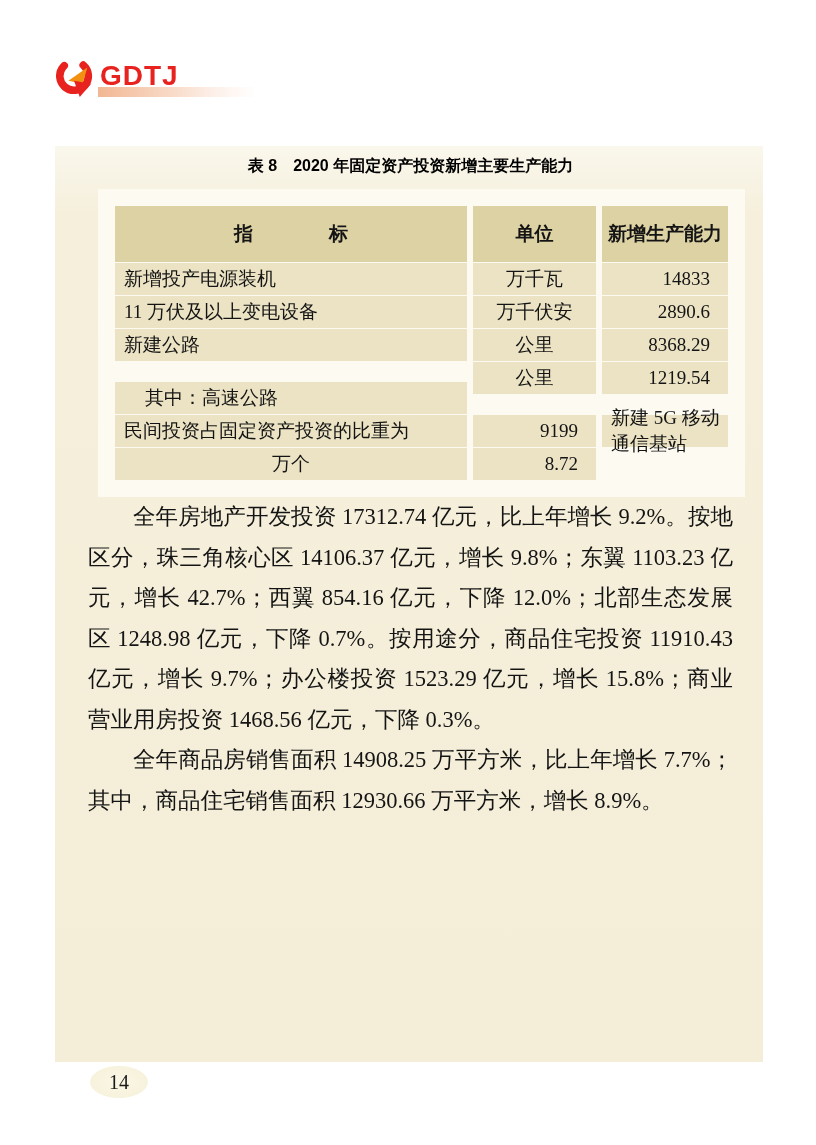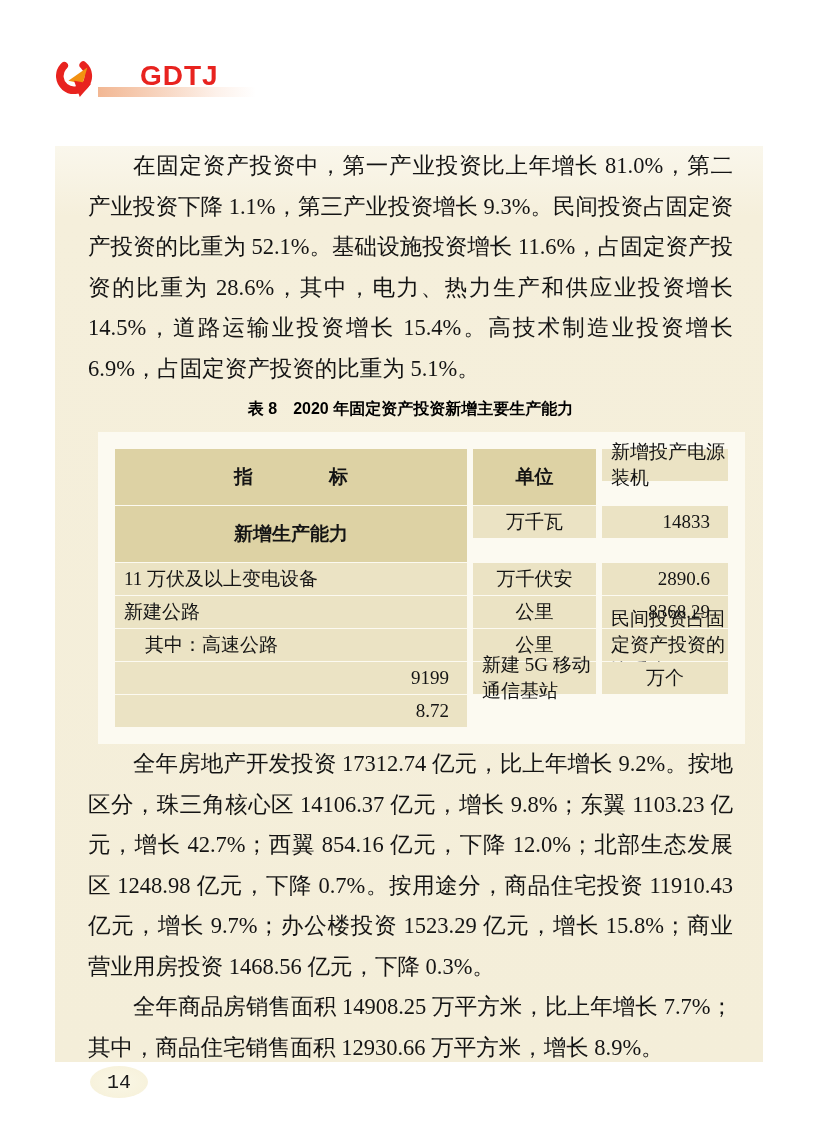--- a/index.html
+++ b/index.html
@@ -15,21 +15,21 @@
   .logo-row{
     position:absolute;left:56px;top:54px;
     display:flex;align-items:flex-start;
   }
   .logo-icon{width:38px;height:46px;margin-right:6px;}
   .logo-text-block{position:relative;margin-top:8px;}
   .logo-text{
     position:relative;z-index:2;
     font-family:"Liberation Sans","DejaVu Sans",sans-serif;
     font-weight:bold;font-size:28px;line-height:28px;
-    color:#e8231f;letter-spacing:1px;margin-left:40px;
+    color:#e8231f;letter-spacing:1px;
   }
   .logo-bar{
     position:absolute;z-index:1;left:-2px;top:25px;
     width:158px;height:10px;
     background:linear-gradient(to right,#f2b793 0%,#f8d9c6 45%,#fdf1ea 75%,rgba(255,255,255,0) 100%);
   }
 
   
   .content-panel{
     position:absolute;left:55px;top:146px;
@@ -75,36 +75,36 @@
   .cell.head{
     background:#ddd2a4;
     height:56px;
     font-family:"Liberation Sans","DejaVu Sans",sans-serif;
     font-weight:bold;
     justify-content:center;
     padding:0;
   }
   .cell.c0{justify-content:flex-start;padding-left:9px;}
   .cell.c0.head{justify-content:center;padding-left:0;}
-  .cell.c0.indent{padding-left:30px;}
+  .cell.c0.indent{padding-left:30px;margin-top:20px;}
   .cell.c1{justify-content:center;}
   .cell.c2{justify-content:flex-end;padding-right:18px;}
   .cell.c2.head{justify-content:center;padding-right:0;}
 
   
   .page-number-badge{
     position:absolute;left:90px;top:1066px;
     width:58px;height:32px;
     border-radius:50%;
     background:radial-gradient(ellipse at center,#faf7e6 0%,#f7f2dc 70%,#f3edd2 100%);
     display:flex;align-items:center;justify-content:center;
   }
   .page-number-badge span{
     font-size:20px;color:#1a1a1a;
-    font-family:Liberation Mono, monospace;
+    font-family:Liberation Serif, serif;
     text-align:center;
   }
 </style>
 </head>
 <body>
 
 <div class="page">
 
   <div class="logo-row">
     <svg class="logo-icon" viewBox="0 0 40 46" aria-hidden="true">
@@ -113,39 +113,39 @@
       <path d="M19 27 L37 30 L25 44 Z" fill="#e8231f"></path>
     </svg>
     <div class="logo-text-block">
       <span class="logo-text">GDTJ</span>
       <div class="logo-bar"></div>
     </div>
   </div>
 
   <div class="content-panel">
 
-    <p class="p-first">在固定资产投资中，第一产业投资比上年增长 81.0%，第二产业投资下降 1.1%，第三产业投资增长 9.3%。民间投资占固定资产投资的比重为 52.1%。基础设施投资增长 11.6%，占固定资产投资的比重为 28.6%，其中，电力、热力生产和供应业投资增长 14.5%，道路运输业投资增长 15.4%。高技术制造业投资增长 6.9%，占固定资产投资的比重为 5.1%。</p>
 
     <h2 class="table-title">表 8　2020 年固定资产投资新增主要生产能力</h2>
 
     <div class="cap-table">
         <div class="cell c0 head">指　　　　标</div>
         <div class="cell c1 head">单位</div>
+        <div class="cell c2 head">新增生产能力</div>
         <div class="cell c0">新增投产电源装机</div>
-        <div class="cell c2 head">新增生产能力</div>
         <div class="cell c1">万千瓦</div>
         <div class="cell c2">14833</div>
         <div class="cell c0">11 万伏及以上变电设备</div>
         <div class="cell c1">万千伏安</div>
         <div class="cell c2">2890.6</div>
         <div class="cell c0">新建公路</div>
         <div class="cell c1">公里</div>
         <div class="cell c2">8368.29</div>
         <div class="cell c0 indent">其中：高速公路</div>
         <div class="cell c1">公里</div>
+        <div class="cell c2">1219.54</div>
         <div class="cell c0">民间投资占固定资产投资的比重为</div>
         <div class="cell c2">9199</div>
         <div class="cell c0">新建 5G 移动通信基站</div>
         <div class="cell c1">万个</div>
         <div class="cell c2">8.72</div>
       </div>
 
     <p class="p-realestate">全年房地产开发投资 17312.74 亿元，比上年增长 9.2%。按地区分，珠三角核心区 14106.37 亿元，增长 9.8%；东翼 1103.23 亿元，增长 42.7%；西翼 854.16 亿元，下降 12.0%；北部生态发展区 1248.98 亿元，下降 0.7%。按用途分，商品住宅投资 11910.43 亿元，增长 9.7%；办公楼投资 1523.29 亿元，增长 15.8%；商业营业用房投资 1468.56 亿元，下降 0.3%。</p>
 
     <p class="p-sales">全年商品房销售面积 14908.25 万平方米，比上年增长 7.7%；其中，商品住宅销售面积 12930.66 万平方米，增长 8.9%。</p>

